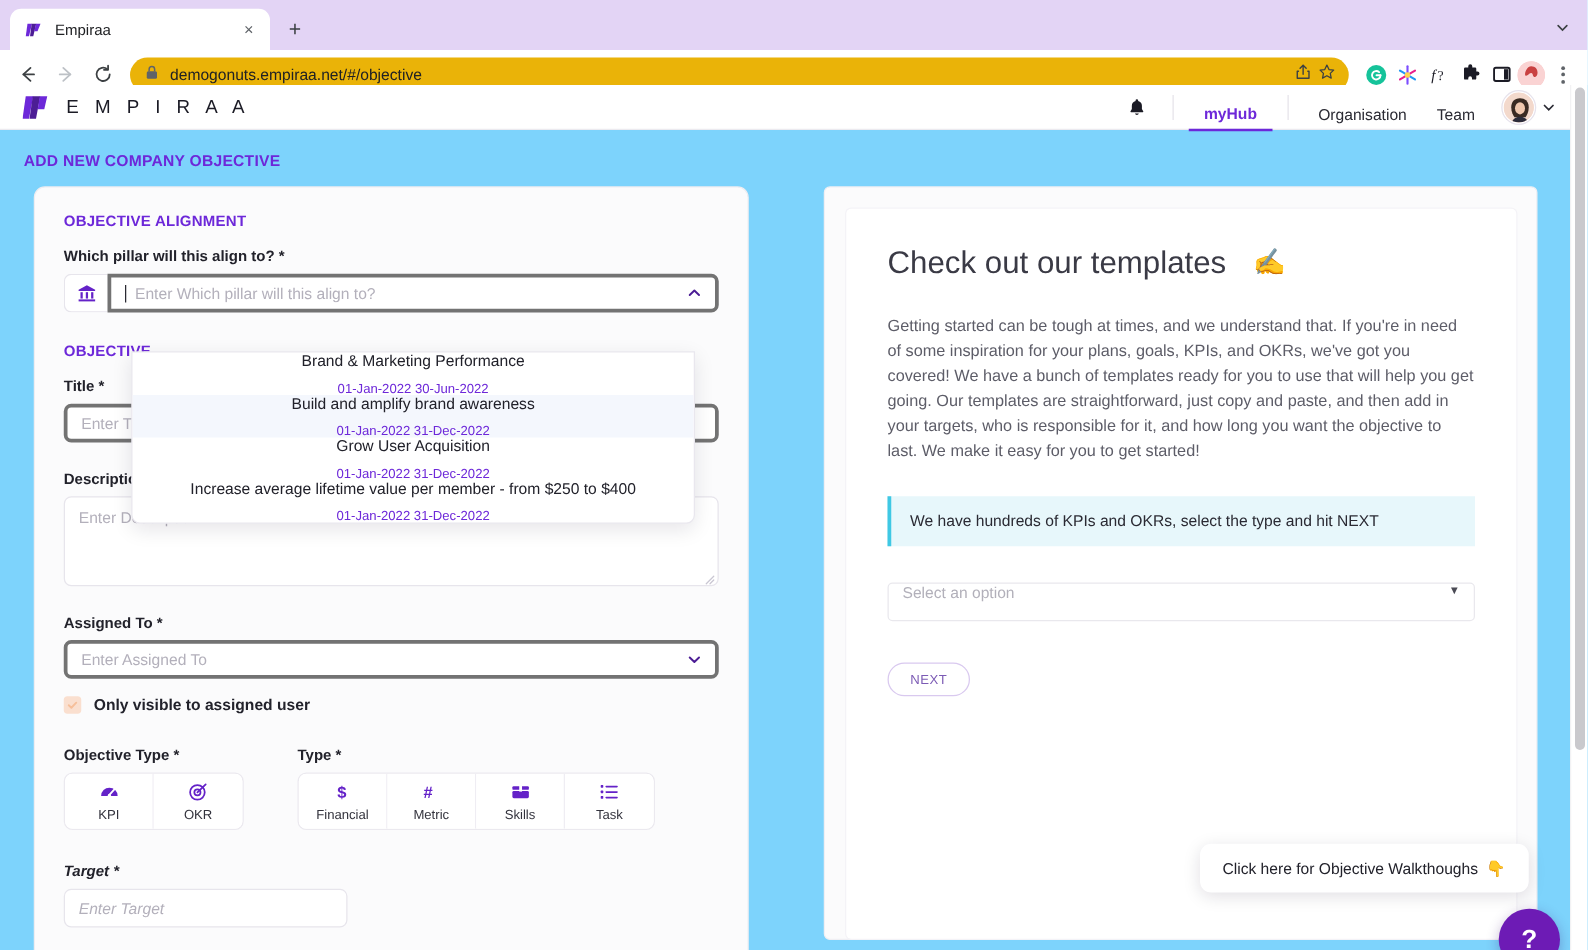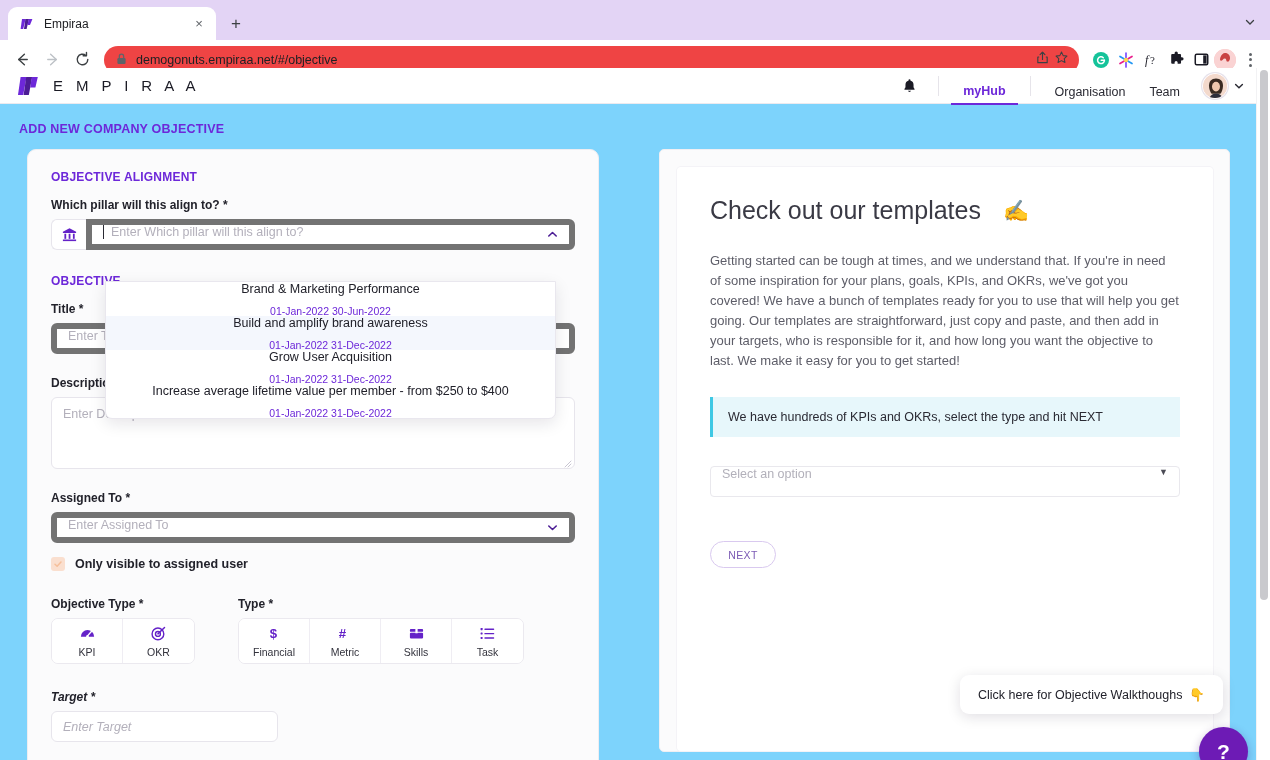--- a/index.html
+++ b/index.html
@@ -50,21 +50,21 @@
     display: flex; align-items: center; gap: 2px; padding: 0 8px;
     border-bottom: 1px solid #e8eaed;
   }
   .tb-btn {
     width: 28px; height: 28px; border-radius: 50%;
     display: flex; align-items: center; justify-content: center;
     color: #5f6368; flex: 0 0 28px;
   }
   .tb-btn.dim { color: #bdc1c6; }
   .omnibox {
-    flex: 1; height: 28px; background: #ef4444; border-radius: 14px;
+    flex: 1; height: 28px; background: #eab308; border-radius: 14px;
     display: flex; align-items: center; padding: 0 10px 0 12px; gap: 9px;
     margin: 0 6px;
   }
   .omni-url { font-size: 12.5px; color: #202124; flex: 1; white-space: nowrap; overflow: hidden; }
   .omni-actions { display: flex; align-items: center; gap: 4px; }
   .ext-icons { display: flex; align-items: center; gap: 3px; padding-left: 3px; }
   .ext { width: 22px; height: 22px; display: flex; align-items: center; justify-content: center; }
   .avatar-tb {
     width: 22px; height: 22px; border-radius: 50%;
     background: #f9c8c8; display: flex; align-items: center; justify-content: center;
@@ -130,22 +130,22 @@
   .field-label {
     font-size: 12px; font-weight: 700; color: #22222b; margin-bottom: 7px;
   }
   .input-row { display: flex; align-items: stretch; }
   .icon-box {
     width: 35px; background: #ffffff; border: 1px solid #e7e5ec;
     border-right: none; border-radius: 6px 0 0 6px;
     display: flex; align-items: center; justify-content: center;
   }
   .textinput {
-    background: #ffffff; border: 6px solid #737373; border-radius: 6px;
-    height: 31px; display: flex; padding: 0 10px 0 11px;
+    background: #ffffff; border: 3px solid #737373; border-radius: 6px;
+    height: 31px; display: flex; align-items: center; padding: 0 10px 0 11px;
     font-size: 12.5px; color: #b3b0bb; position: relative;
   }
   .textinput.withicon { border-radius: 0 6px 6px 0; flex: 1; }
   .textinput .caret-bar {
     width: 1px; height: 14px; background: #2a2a33; margin-right: 7px; flex: 0 0 1px;
   }
   .textinput .ph { flex: 1; white-space: nowrap; overflow: hidden; }
   .chev { margin-left: auto; color: #4c1d95; display: flex; align-items: center; }
 
   .full-input { width: 100%; }
@@ -228,21 +228,21 @@
     padding: 13px 15px; font-size: 12.5px; color: #2a2a33;
   }
   .select {
     margin-top: 29px; height: 31px; background: #ffffff;
     border: 1px solid #e9e8ed; border-radius: 4px;
     display: flex; padding: 0 11px;
     font-size: 12.5px; color: #b2b0ba;
   }
   .select .sc { margin-left: auto; color: #4b4b55; font-size: 9px; }
   .next-btn {
-    margin-top: 44px; width: 66px; height: 27px;
+    margin-top: 33px; width: 66px; height: 27px;
     border: 1px solid #d9c9ef; border-radius: 14px;
     display: flex; align-items: center; justify-content: center;
     font-size: 10.5px; color: #7c5bb5; letter-spacing: .4px;
   }
 
   
   .tip-bubble {
     position: absolute; right: 47px; bottom: 46px;
     background: #ffffff; border-radius: 9px;
     box-shadow: 0 3px 14px rgba(20,10,40,.13);

